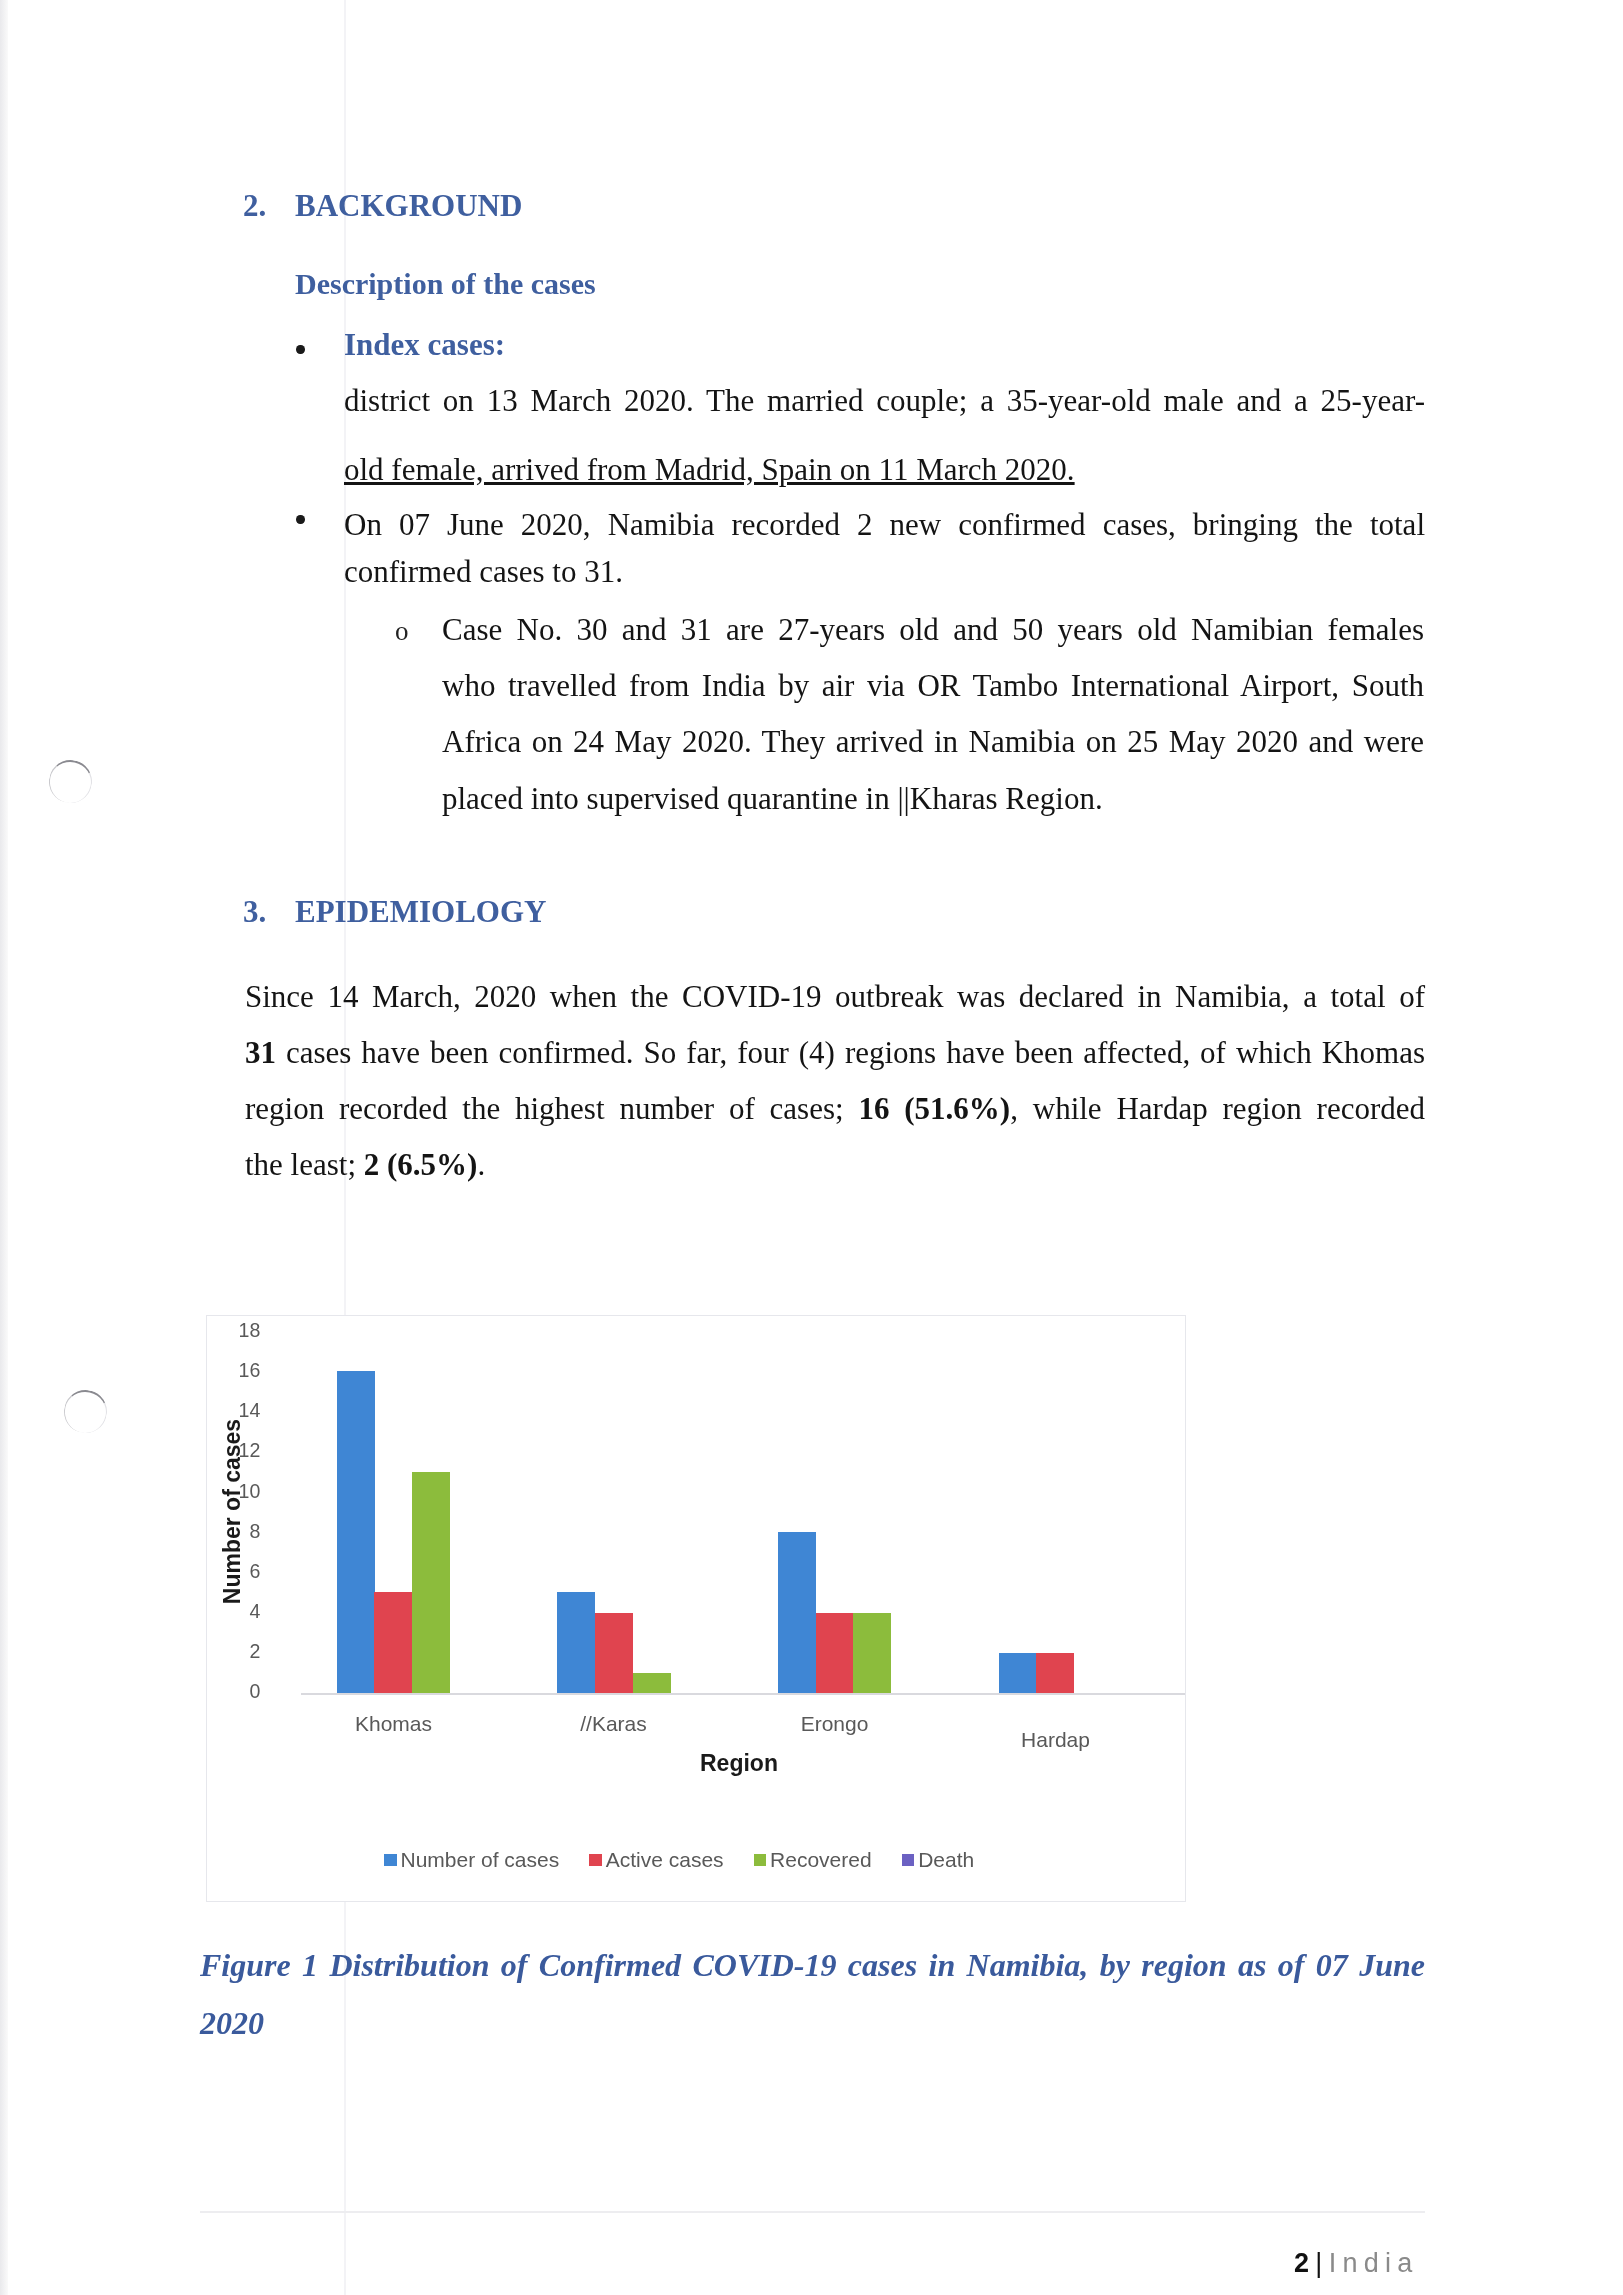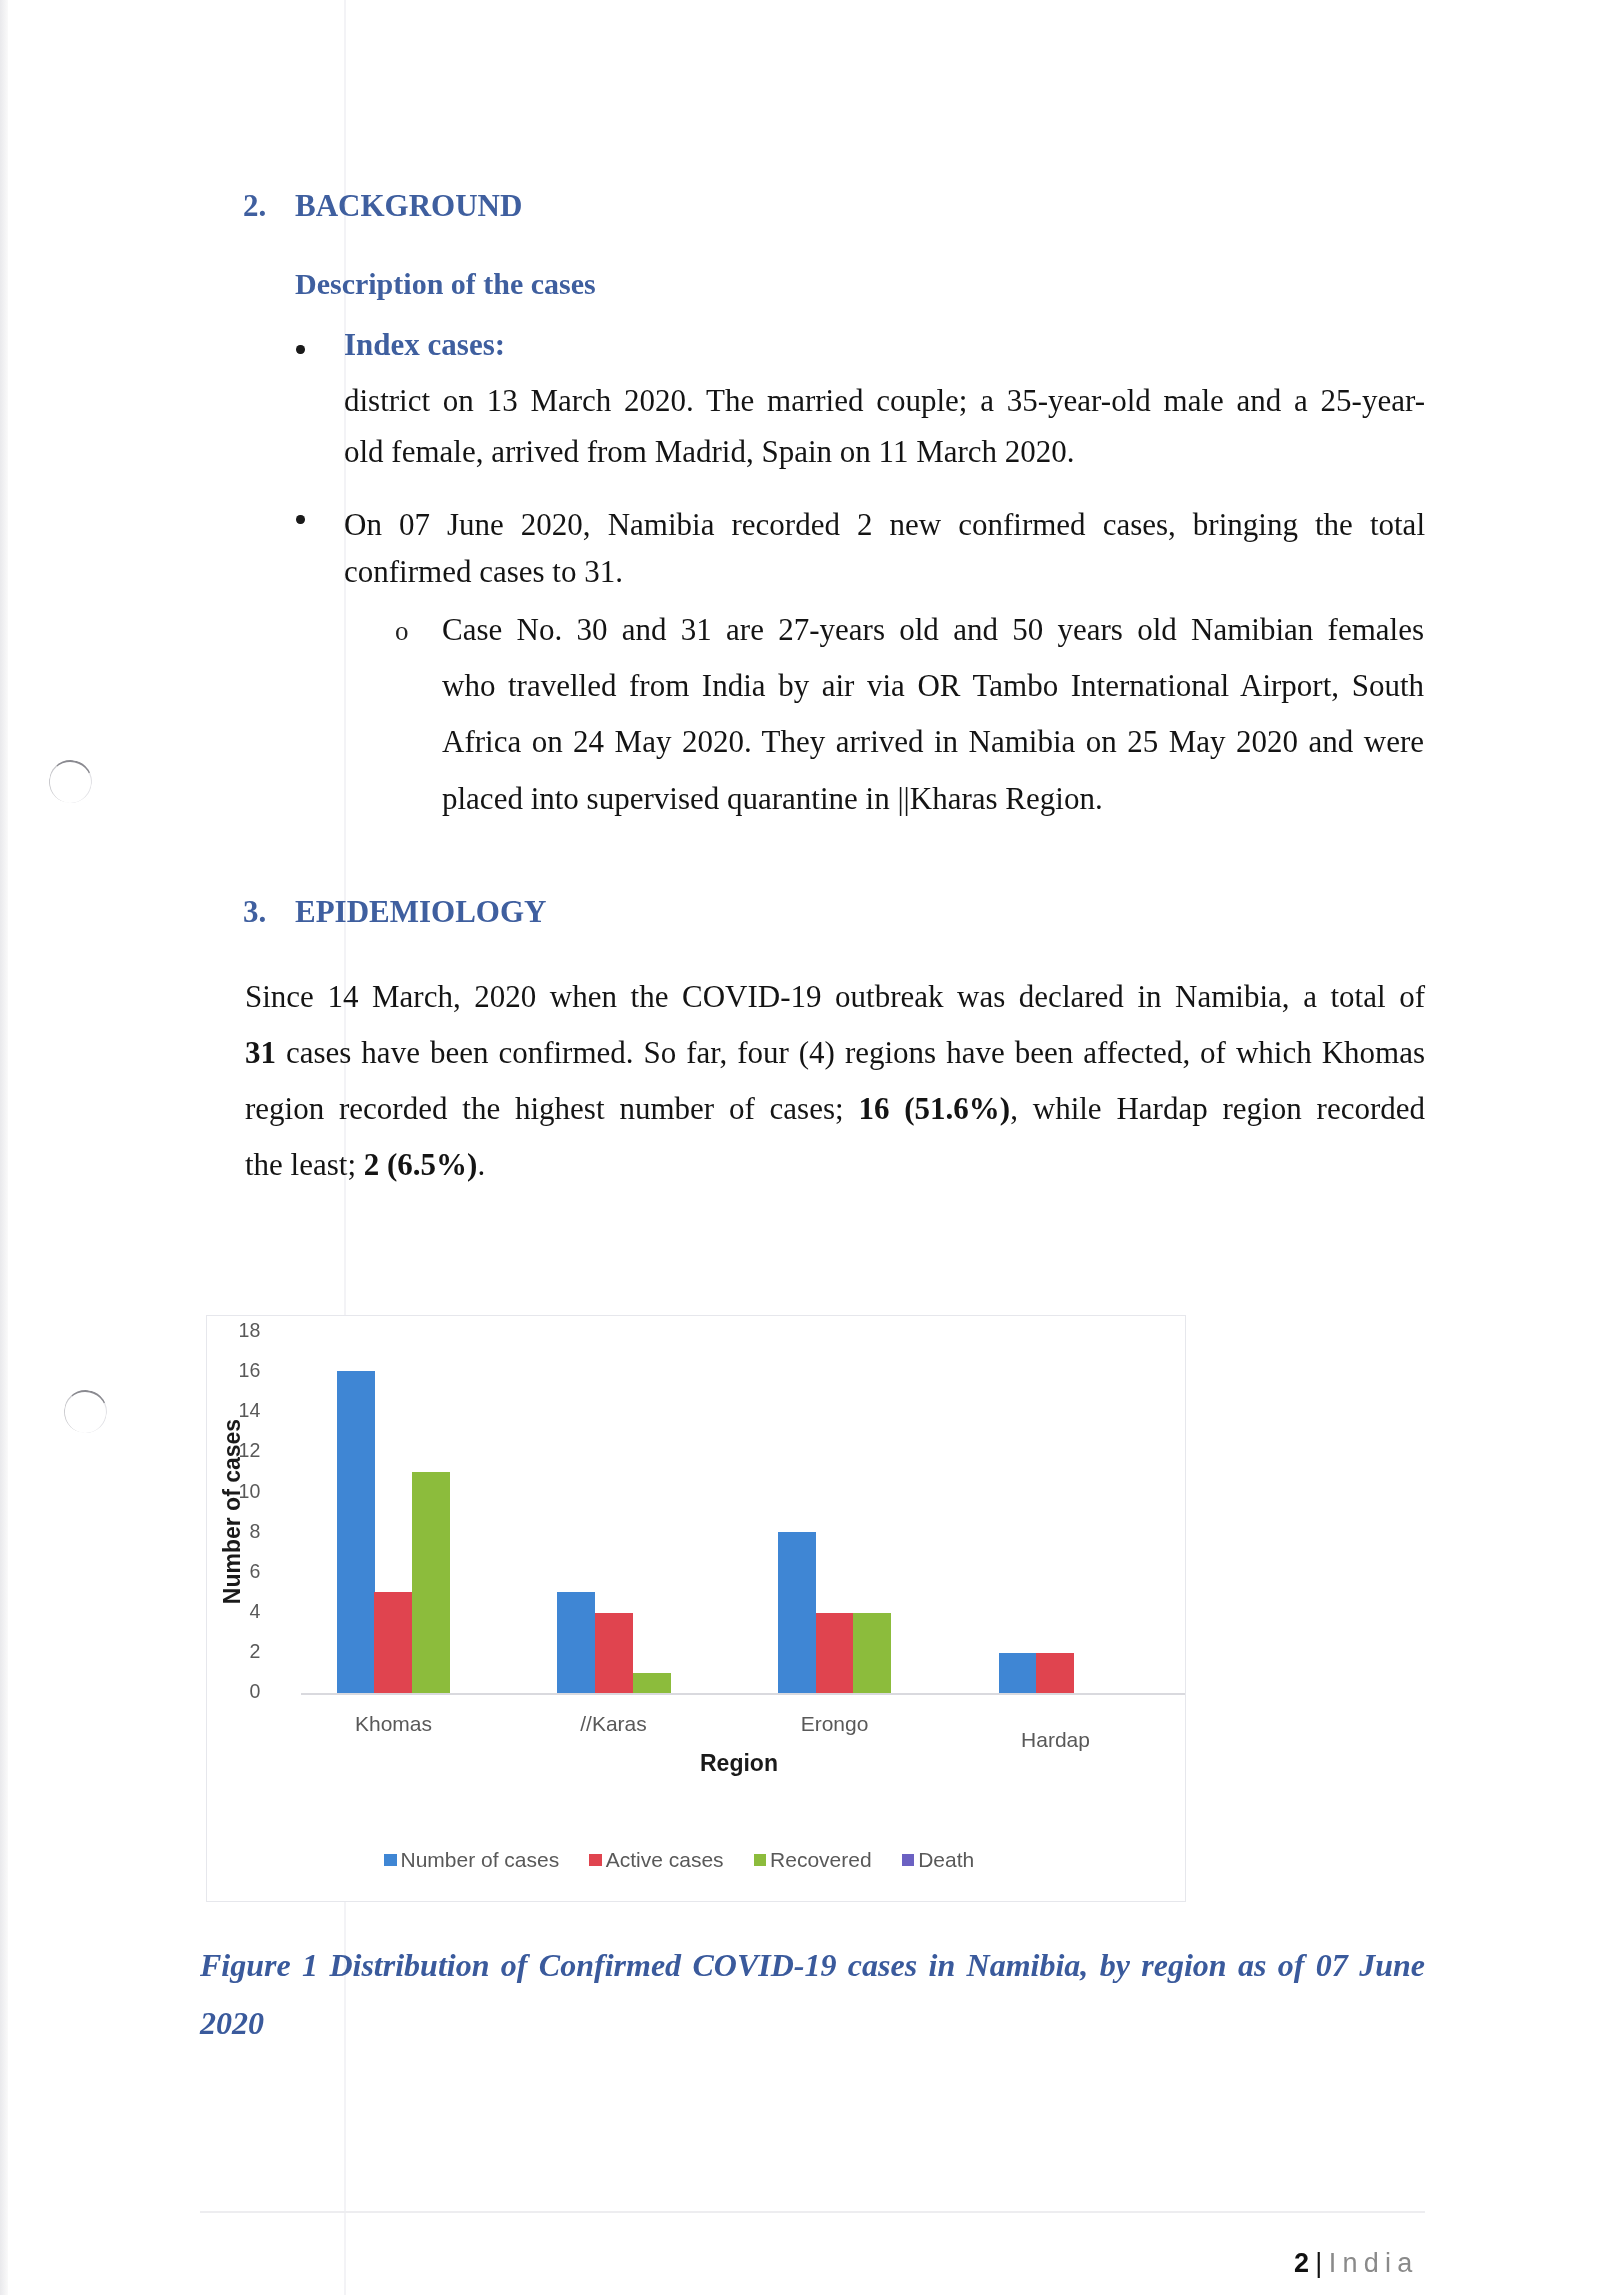--- a/index.html
+++ b/index.html
@@ -44,21 +44,21 @@
 
 <div class="abs h-sec" style="left:243px; top:188px;">2.</div>
 <div class="abs h-sec" style="left:295px; top:188px;">BACKGROUND</div>
 <div class="abs h-sub" style="left:295px; top:267px;">Description of the cases</div>
 
 <div class="bullet-dot" style="left:296px; top:345px;"></div>
 <div class="abs body-line just" style="left:344px; top:327px; width:1081px;">
   <span class="blue-b">Index cases:</span>
 </div>
 <div class="abs body-line" style="left:344px; top:383px; width:1081px; text-align:justify; text-align-last:justify;">district on 13 March 2020. The married couple; a 35-year-old male and a 25-year-</div>
-<div class="abs body-line" style="left:344px; top:434px;">old female, arrived from Madrid, Spain on 11 March 2020.</div>
+<div class="abs body-line" style="left:344px; top:452px;text-decoration:underline;">old female, arrived from Madrid, Spain on 11 March 2020.</div>
 
 <div class="bullet-dot" style="left:296px; top:515px;"></div>
 <div class="abs body-line" style="left:344px; top:507px; width:1081px; text-align:justify; text-align-last:justify;">On 07 June 2020, Namibia recorded 2 new confirmed cases, bringing the total</div>
 <div class="abs body-line" style="left:344px; top:554px;">confirmed cases to 31.</div>
 
 <div class="abs circle-bullet" style="left:395px; top:616px;">o</div>
 <div class="abs body-line" style="left:442px; top:612px; width:982px; text-align:justify; text-align-last:justify;">Case No. 30 and 31 are  27-years old and 50 years old Namibian females</div>
 <div class="abs body-line" style="left:442px; top:668px; width:982px; text-align:justify; text-align-last:justify;">who travelled from India by air via OR Tambo International Airport, South</div>
 <div class="abs body-line" style="left:442px; top:724px; width:982px; text-align:justify; text-align-last:justify;">Africa on 24 May 2020. They arrived in Namibia on 25 May 2020 and were</div>
 <div class="abs body-line" style="left:442px; top:781px;">placed into supervised quarantine in ||Kharas Region.</div>

